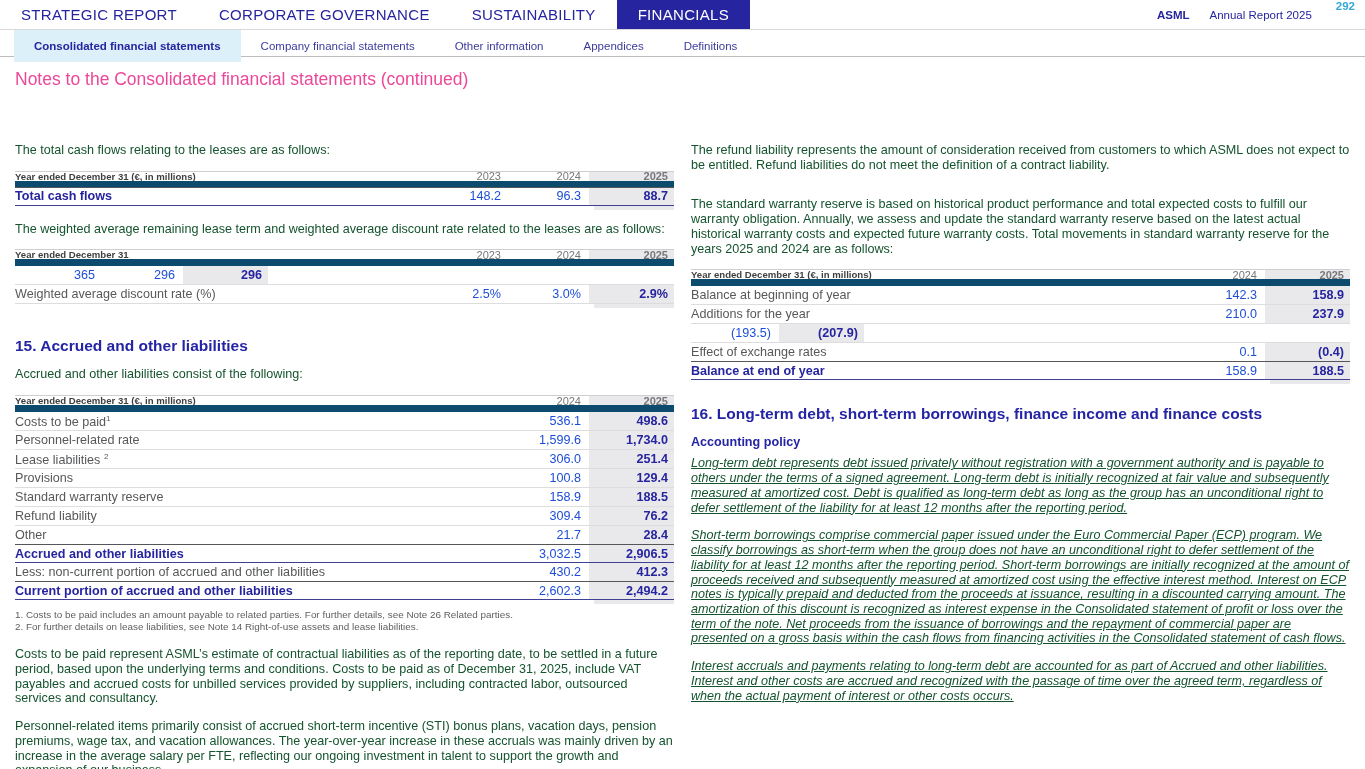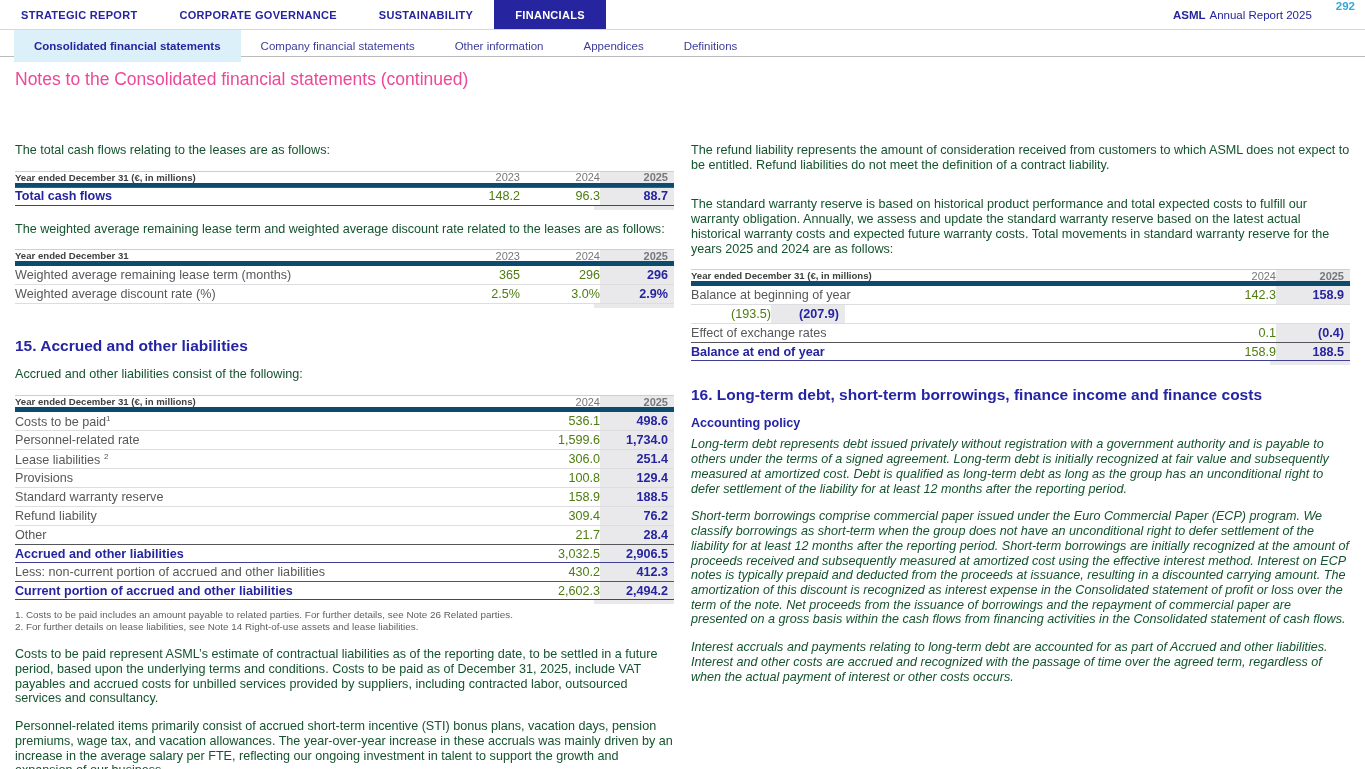--- a/index.html
+++ b/index.html
@@ -1,57 +1,57 @@
 <!DOCTYPE html>
 <html><head>
 <meta charset="utf-8">
 <style>
   * { margin:0; padding:0; box-sizing:border-box; }
   html,body { width:1365px; height:769px; background:#ffffff; overflow:hidden;
               font-family:"Liberation Sans", sans-serif; }
 
   
   .topnav { display:flex; align-items:stretch; height:30px; border-bottom:1px solid #d8d8da; }
-  .topnav-item { display:flex; align-items:center; padding:0 21px; font-size:11px;
-                 font-weight:bold; letter-spacing:.3px; color:#26249e; cursor:pointer; }
+  .topnav-item { display:flex; align-items:center; padding:0 21px; font-size:15px;
+                 font-weight:normal; letter-spacing:.3px; color:#26249e; cursor:pointer; }
   .topnav-item.active { background:#26249e; color:#ffffff; }
   .topnav-spacer { flex:1; }
-  .brand { display:flex; align-items:center; gap:4px; padding-right:10px; font-size:11.5px; color:#26249e; }
+  .brand { display:flex; align-items:center; gap:20px; padding-right:10px; font-size:11.5px; color:#26249e; }
   .brand b { font-weight:bold; }
   .pagenum { color:#35a8d5; font-weight:bold; font-size:11.5px; padding:0 10px 0 14px; }
 
   
   .subnav { display:flex; align-items:stretch; height:27px; border-bottom:1px solid #bcbcbe; }
   .subnav-item { display:flex; align-items:center; padding:16px 20px; font-size:11.5px;
                  color:#3c3c9c; cursor:pointer; }
   .subnav-item.active { background:#dcf0fa; color:#26249e; font-weight:bold; margin-left:14px; }
 
   
   .page-title { margin:12px 15px 0 15px; font-size:17.5px; color:#ec4899; }
   .columns { display:flex; gap:17px; padding:0 15px; margin-top:53px; }
   .col { flex:1; min-width:0; }
 
   p.body { font-size:12.6px; line-height:1.17; color:#14532d; margin-bottom:13px; }
   p.body.gap-lg { margin-bottom:25px; }
-  p.body.italic { font-style:italic; }
+  p.body.italic { font-style:italic;text-decoration:underline; }
 
   .section-title { font-size:15.5px; font-weight:bold; color:#2424a4; margin:29px 0 12px 0; }
   .section-title.mt0 { margin-top:21px; }
   .sub-title { font-size:12.6px; font-weight:bold; color:#2424a4; margin:0 0 7px 0; }
 
   
   .fin-table { width:100%; margin-top:7px; }
   .t-row { display:flex; align-items:center; height:19px; border-bottom:1px solid #dddddf; }
   .t-label { flex:1; font-size:12.6px; color:#57585a; white-space:nowrap; overflow:hidden; }
   .t-label sup { font-size:8px; color:#57585a; }
-  .t-val { width:80px; text-align:right; font-size:12.6px; color:#4d7c0f; }
-  .t-val.shade { width:74px; padding-right:6px; background:#e9e9ec; align-self:stretch;
+  .t-val { width:80px; text-align:right; font-size:12.6px; color:#1d4ed8; }
+  .t-val.shade { width:85px; padding-right:6px; background:#e9e9ec; align-self:stretch;
                  display:flex; align-items:center; justify-content:flex-end;
-                 font-weight:bold; color:#26249e; }
-  .t-head { border-top:1px solid #cfcfd1; border-bottom:5px solid #0c4a6e; height:17px; }
+                 font-weight:bold; color:#26249e;margin-left:8px; }
+  .t-head { border-top:1px solid #cfcfd1; border-bottom:7px solid #0c4a6e; height:17px; }
   .t-head .t-label { font-size:9.6px; font-weight:bold; color:#3e3f41; }
   .t-head .t-val { font-size:11px; color:#76777a; }
   .t-head .t-val.shade { font-size:11px; }
   .t-total { border-top:1px solid #55565a; margin-top:-1px; border-bottom:1px solid #3f3f94; }
   .t-total .t-label { font-weight:bold; color:#26249e; }
   .shade-tail { display:flex; justify-content:flex-end; }
   .shade-tail > div { width:80px; height:4px; background:#e9e9ec; }
 
   .footnotes { margin-top:5px; margin-bottom:15px; }
   .footnote { font-size:9.9px; line-height:1.16; color:#5d5e60; }
@@ -114,21 +114,20 @@
 
     <div class="tbl-wrap">
       <div class="fin-table">
         <div class="t-row t-head">
           <div class="t-label">Year ended December 31</div>
           <div class="t-val">2023</div>
           <div class="t-val">2024</div>
           <div class="t-val shade">2025</div>
         </div>
         <div class="t-row">
-          <div class="t-label">Weighted average remaining lease term (months)</div>
           <div class="t-val">365</div>
           <div class="t-val">296</div>
           <div class="t-val shade">296</div>
         </div>
         <div class="t-row">
           <div class="t-label">Weighted average discount rate (%)</div>
           <div class="t-val">2.5%</div>
           <div class="t-val">3.0%</div>
           <div class="t-val shade">2.9%</div>
         </div>
@@ -222,20 +221,25 @@
       <div class="fin-table">
         <div class="t-row t-head">
           <div class="t-label">Year ended December 31 (€, in millions)</div>
           <div class="t-val">2024</div>
           <div class="t-val shade">2025</div>
         </div>
         <div class="t-row">
           <div class="t-label">Balance at beginning of year</div>
           <div class="t-val">142.3</div>
           <div class="t-val shade">158.9</div>
+        </div>
+        <div class="t-row">
+          <div class="t-label">Additions for the year</div>
+          <div class="t-val">210.0</div>
+          <div class="t-val shade">237.9</div>
         </div>
         <div class="t-row">
           <div class="t-val">(193.5)</div>
           <div class="t-val shade">(207.9)</div>
         </div>
         <div class="t-row">
           <div class="t-label">Effect of exchange rates</div>
           <div class="t-val">0.1</div>
           <div class="t-val shade">(0.4)</div>
         </div>

